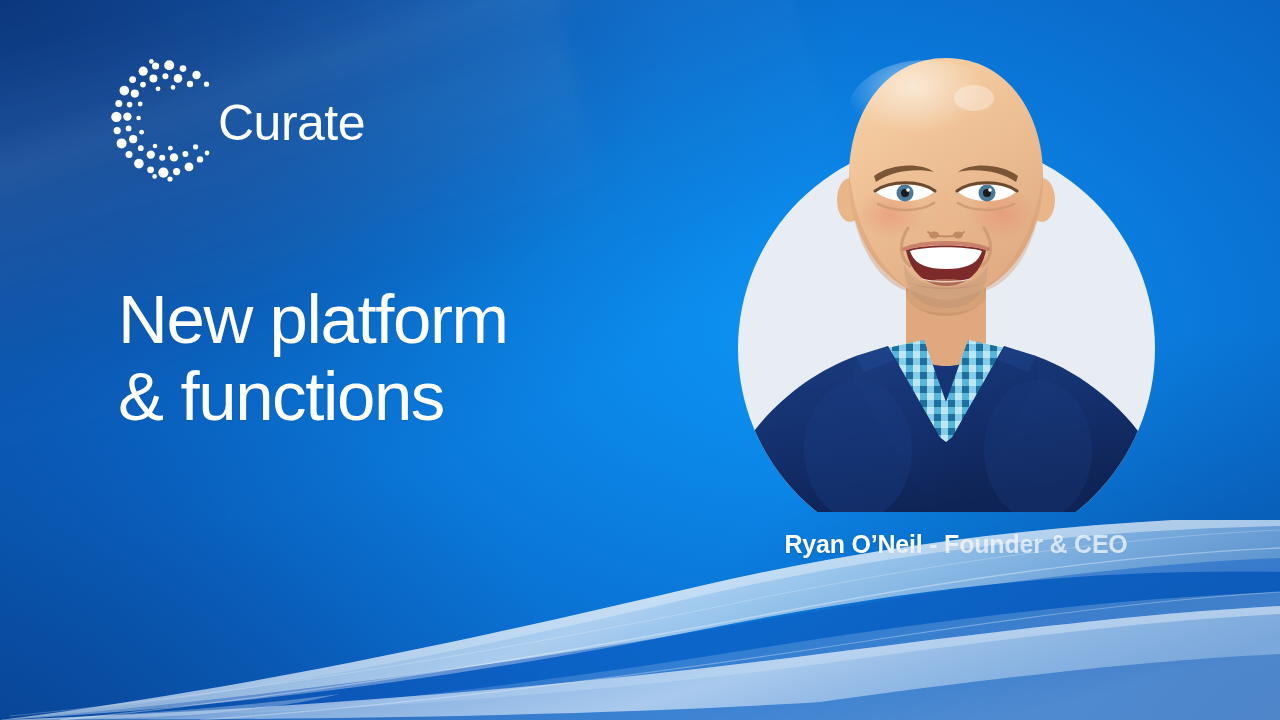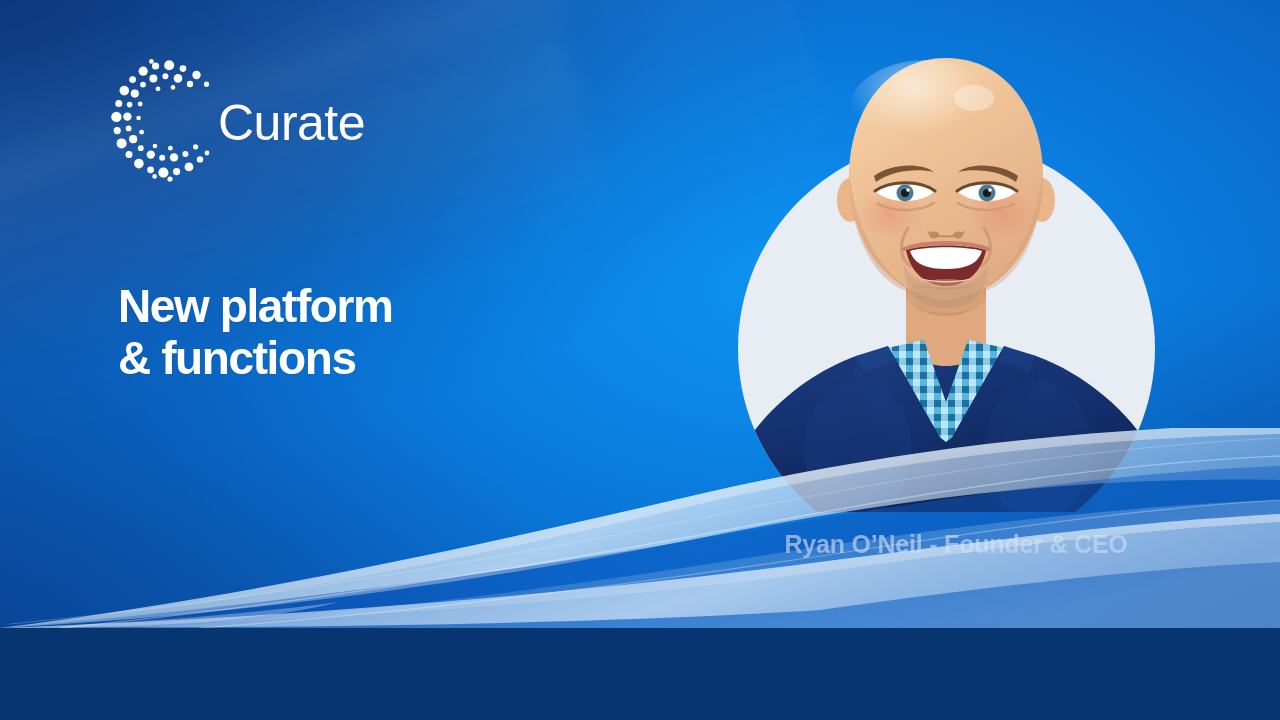--- a/index.html
+++ b/index.html
@@ -4,21 +4,21 @@
 <title>Curate Webinar Title Slide</title>
 <style>
   html, body {
     margin: 0;
     padding: 0;
     background: #06356f;
   }
   #slide {
     position: relative;
     width: 1280px;
-    height: 628px;
+    height: 720px;
     overflow: hidden;
     font-family: "Liberation Sans", sans-serif;
     background: #0b56b8;
     user-select: none;
   }
 
   
   .bg-base {
     position: absolute;
     inset: 0;
@@ -94,22 +94,22 @@
     line-height: 1;
     white-space: nowrap;
   }
 
   
   .headline {
     position: absolute;
     left: 118px;
     top: 281px;
     color: #ffffff;
-    font-size: 46px;
-    font-weight: 700;
+    font-size: 69px;
+    font-weight: 400;
     line-height: 1.12;
     letter-spacing: -1.4px;
     white-space: pre-line;
     text-shadow: 0 1px 2px rgba(4,40,96,0.10);
   }
 
   
   .portrait-wrap {
     position: absolute;
     left: 738px;

